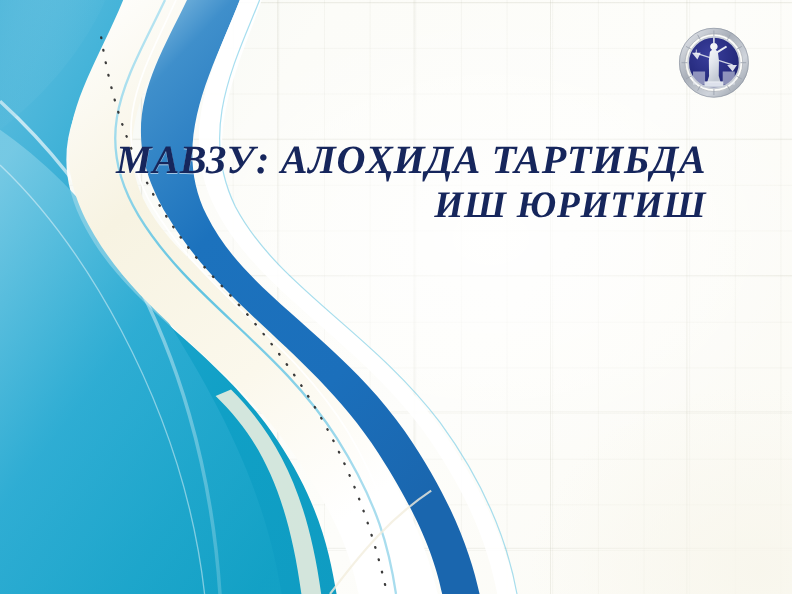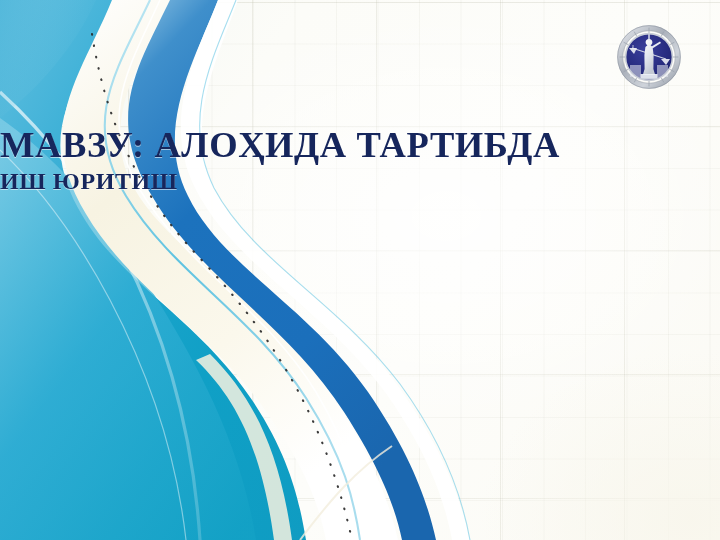--- a/index.html
+++ b/index.html
@@ -53,34 +53,35 @@
     left: 0; top: 0;
     width: 720px; height: 540px;
   }
 
   
   .title-block {
     position: absolute;
     left: 0;
     top: 124px;
     width: 642px;
-    text-align: left;
+    text-align: right;
     z-index: 6;
     line-height: 1.17;
+    font-style: italic;
   }
   .title-line {
     display: block;
     color: #16265c;
     font-weight: bold;
     font-size: 36.5px;
     letter-spacing: 0.6px;
     white-space: nowrap;
     text-shadow: 0 1px 0 rgba(255,255,255,0.55);
   }
-  .title-line.l2 { font-size: 24px; }
+  .title-line.l2 { font-size: 34px; }
 
   
   .logo {
     position: absolute;
     left: 617px;
     top: 25px;
     width: 64px;
     height: 64px;
     z-index: 7;
   }

